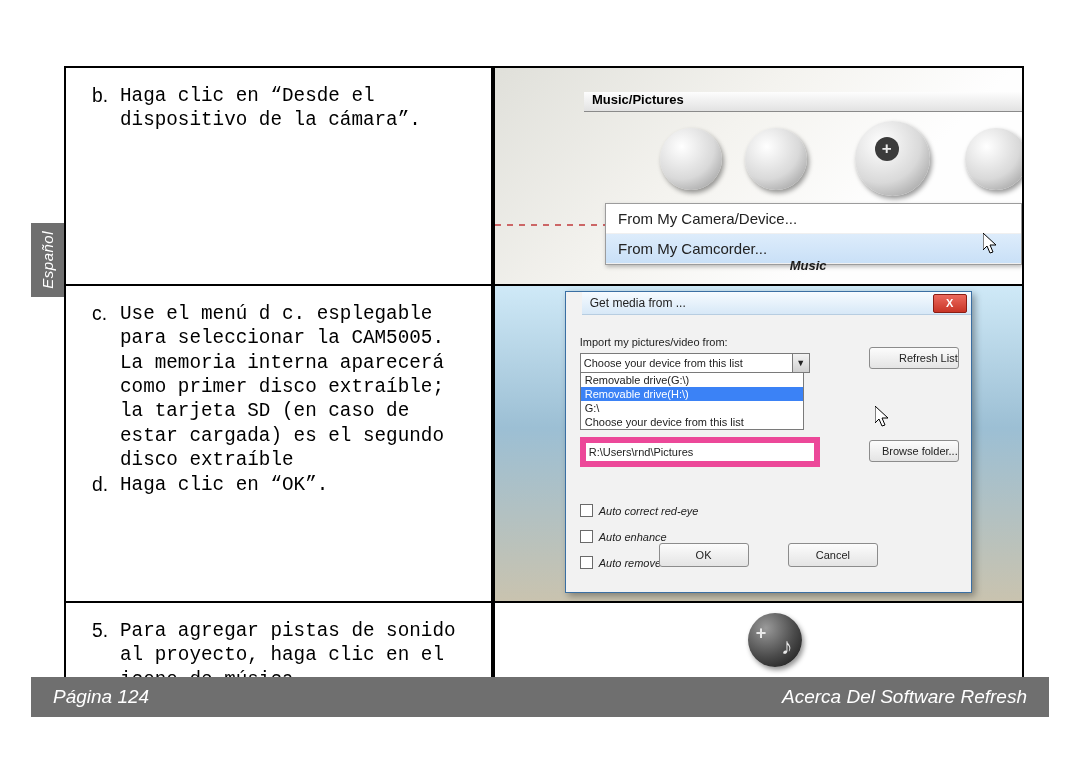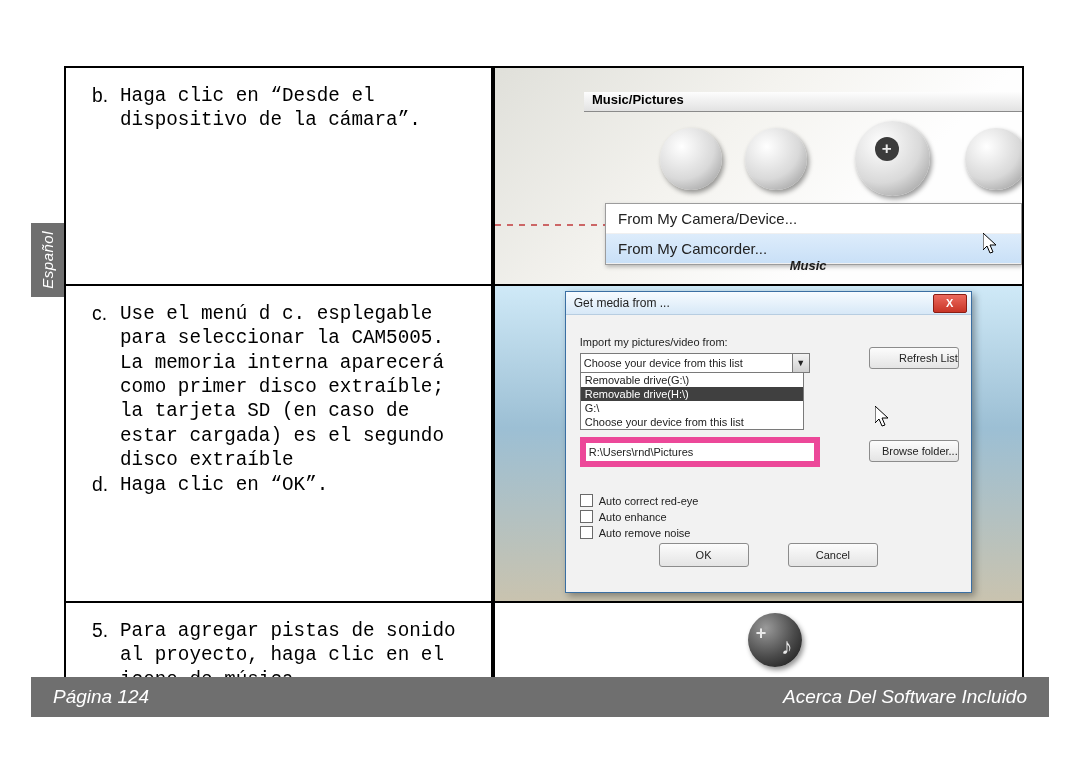--- a/index.html
+++ b/index.html
@@ -25,32 +25,32 @@
 .r1 .menu{position:absolute;right:0;top:135px;width:415px;background:#fff;border:1px solid #9c9c9c;box-shadow:1px 2px 4px rgba(0,0,0,.25);font:15px Arial;color:#222;}
 .r1 .menu div{padding:6px 12px;border-bottom:1px solid #f0f0f0;}
 .r1 .menu .hover{background:linear-gradient(#ddecfb,#c9e0f7);}
 .r1 .music{position:absolute;left:295px;top:190px;font:bold italic 13px Arial;color:#1a1a1a;}
 .r1 .cursor{position:absolute;right:22px;top:165px;width:17px;height:22px;}
 .r1 .arrow{position:absolute;left:0;top:156px;width:152px;height:2px;background:repeating-linear-gradient(90deg,#c66 0 6px,transparent 6px 12px);}
 .r1 .arrowhead{position:absolute;left:148px;top:150px;border-left:12px solid #c66;border-top:7px solid transparent;border-bottom:7px solid transparent;}
 
 .r2{position:relative;height:315px;background:linear-gradient(180deg,#cfe9f7,#9cbfd4 45%,#c9c3af 100%);overflow:hidden;border-left:2.5px solid #000;}
 .dlg{position:absolute;left:70px;top:5px;width:405px;height:300px;background:#f2f2f2;border:1px solid #3a6fa3;box-shadow:3px 3px 7px rgba(0,0,0,.35);font:12px "Segoe UI",Arial;color:#222;}
-.dlg .titlebar{height:22px;background:linear-gradient(#f6fbff,#d7e8f7);border-bottom:1px solid #b7cde1;padding-left:8px;line-height:22px;position:relative;}
+.dlg .titlebar{height:22px;background:linear-gradient(#f6fbff,#d7e8f7);border-bottom:1px solid #b7cde1;padding-left:8px;line-height:22px;position:relative;margin-left:16px;}
 .dlg .close{position:absolute;right:4px;top:2px;width:32px;height:17px;background:linear-gradient(#ec6a5e,#c83426);border:1px solid #8a1e14;border-radius:2px;color:#fff;font:bold 11px/17px Arial;text-align:center;}
 .dlg .body{padding:14px 14px 8px 14px;}
 .dlg .lbl{font-size:11px;margin:7px 0 5px 0;}
 .dlg .combo{width:222px;height:18px;border:1px solid #7a7a7a;background:#fff;font-size:11px;padding:0 3px;line-height:18px;position:relative;display:block;}
 .dlg .combo .arr{position:absolute;right:0;top:0;width:16px;height:18px;background:linear-gradient(#f3f3f3,#d0d0d0);border-left:1px solid #7a7a7a;text-align:center;font-size:9px;line-height:18px;}
 .dlg .listbox{width:222px;border:1px solid #7a7a7a;border-top:none;background:#fff;font-size:11px;}
 .dlg .listbox div{padding:1px 4px;}
-.dlg .listbox .sel{background:#404040;color:#fff;}
+.dlg .listbox .sel{background:#3b82f6;color:#fff;}
 .dlg .pathbox{margin-top:7px;width:222px;height:18px;border:6px solid #ec4899;background:#fff;font-size:11px;padding:0 3px;line-height:18px;}
 .dlg .rbtn{position:absolute;right:12px;width:88px;height:20px;border:1px solid #8c8c8c;background:linear-gradient(#fcfcfc,#e4e4e4);font-size:11px;text-align:right;line-height:20px;border-radius:3px;}
-.dlg .chk{font-size:11px;margin:3px 0;display:flex;align-items:center;gap:6px;}
+.dlg .chk{font-size:11px;margin:13px 0;display:flex;align-items:center;gap:6px;font-style:italic;}
 .dlg .chk .box{width:11px;height:11px;border:1px solid #6a6a6a;background:#fff;}
 .dlg .btm{position:absolute;bottom:12px;width:100%;text-align:center;}
 .dlg .bbtn{display:inline-block;width:88px;height:22px;border:1px solid #8c8c8c;background:linear-gradient(#fcfcfc,#e4e4e4);font-size:11px;line-height:22px;border-radius:3px;margin:13px 18px;}
 .dlg-cursor{position:absolute;left:309px;top:114px;}
 
 .r3{position:relative;height:74px;background:#fff;border-left:2.5px solid #000;}
 .micon{position:absolute;left:253px;top:10px;width:54px;height:54px;border-radius:50%;background:radial-gradient(circle at 33% 28%,#9a9a9a,#4a4a4a 55%,#111);box-shadow:2px 3px 5px rgba(0,0,0,.42);}
 .micon .plus{position:absolute;left:8px;top:10px;color:#e9e9e9;font:bold 18px Arial;}
 .micon .note{position:absolute;right:9px;bottom:7px;color:#e9e9e9;font:23px Arial;}
 
@@ -180,15 +180,15 @@
             <div class="note">♪</div>
           </div>
         </div>
       </td>
     </tr>
   </tbody>
     </table>
 
   <div class="footer">
     <span>Página 124</span>
-    <span class="right">Acerca Del Software Incluido</span>
+    <span class="right">Acerca Del Software Refresh</span>
   </div>
 </div>
 
 </body></html>

